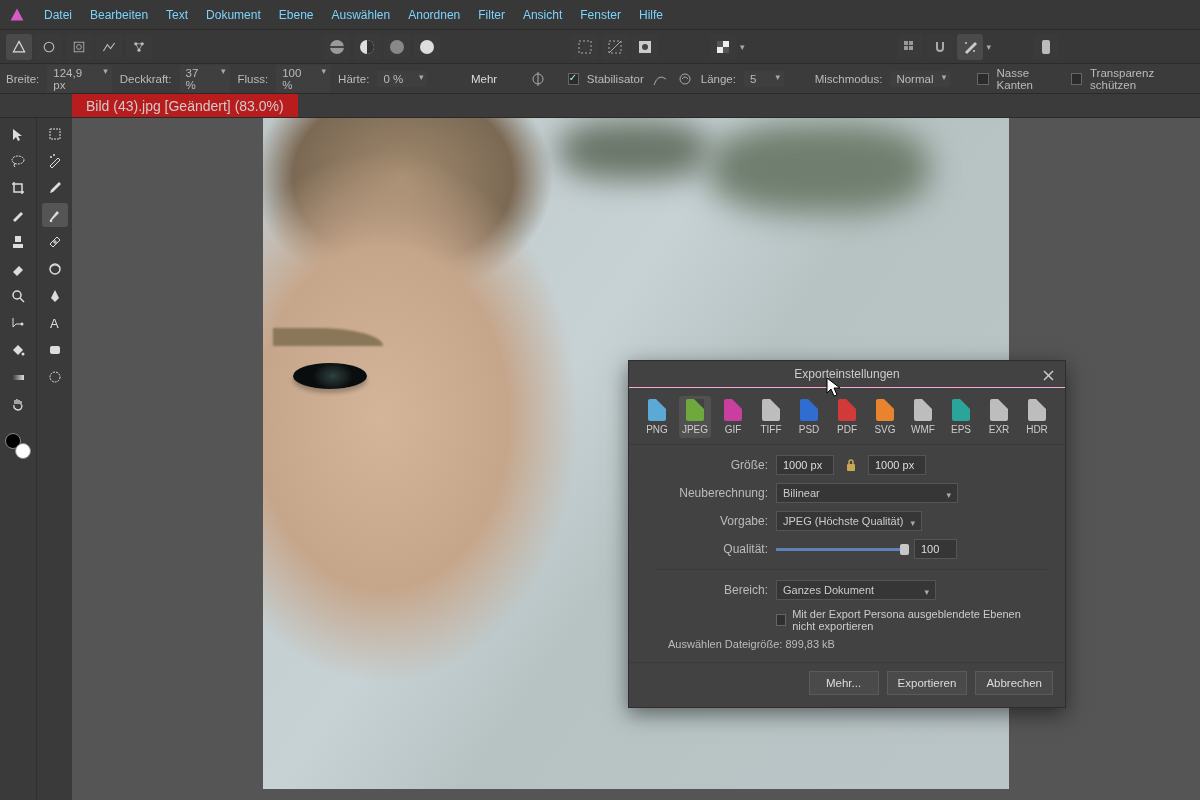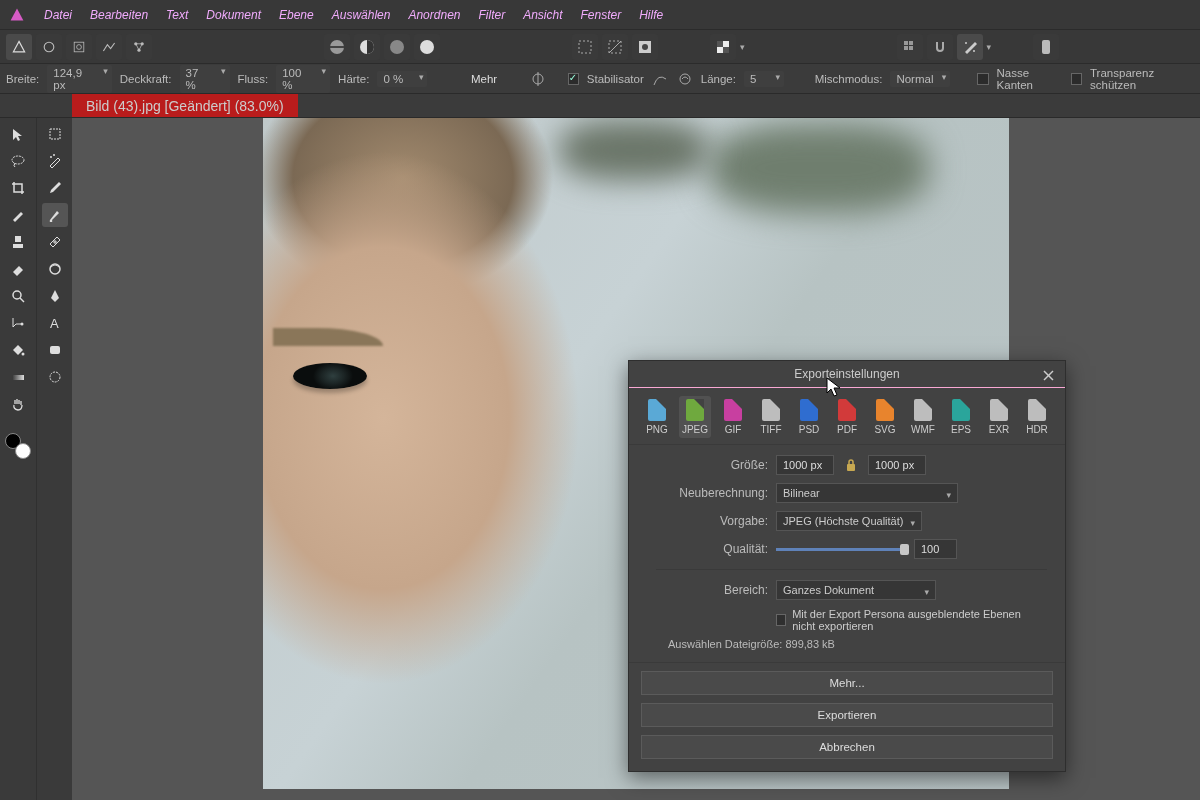--- a/index.html
+++ b/index.html
@@ -2,21 +2,21 @@
 <html><head>
 <meta charset="utf-8">
 <style>
   * { box-sizing: border-box; margin: 0; padding: 0; font-family: "Segoe UI", Tahoma, sans-serif; }
   body { background: #3a3a3a; color: #ccc; width: 1200px; height: 800px; overflow: hidden; position: relative; font-size: 12px; }
 
   
   .menubar { height: 30px; background: #383838; display: flex; align-items: center; padding: 0 8px; gap: 18px; border-bottom: 1px solid #2b2b2b; }
   .menubar .logo { width: 18px; height: 18px; display: flex; align-items: center; justify-content: center; }
   .menubar .logo svg { width: 16px; height: 16px; }
-  .menubar .item { color: #f0abfc; font-size: 12px; cursor: pointer; font-style: italic; }
+  .menubar .item { color: #7dd3fc; font-size: 12px; cursor: pointer; }
 
   
   .toolbar2 { height: 34px; background: #383838; display: flex; align-items: center; padding: 0 6px; border-bottom: 1px solid #2b2b2b; gap: 6px; }
   .toolbar2 .grp { display:flex; gap:4px; align-items:center; }
   .t-icon { width: 26px; height: 26px; background: #3a3a3a; border-radius: 3px; display:flex; align-items:center; justify-content:center; cursor:pointer; }
   .t-icon.active { background: #4a4a4a; }
 
   
   .optbar { height: 30px; background: #3b3b3b; display:flex; align-items:center; padding: 0 6px; gap: 8px; color:#bbb; font-size:11.5px; border-bottom:1px solid #2a2a2a; }
   .optbar .lbl { }
@@ -78,21 +78,21 @@
   .ddl { flex:0 0 180px; height:20px; background:#363636; border:1px solid #555; padding:0 6px; position:relative; font-size:11px; line-height:18px;}
   .ddl.wide { flex:0 0 160px;}
   .ddl::after { content:"▾"; position:absolute; right:6px; top:2px; font-size:9px; color:#aaa;}
   .slider { flex:0 0 130px; height:14px; position:relative;}
   .slider .track { position:absolute; left:0; right:0; top:6px; height:3px; background:#5f82b9;}
   .slider .thumb { position:absolute; right:-3px; top:2px; width:9px; height:11px; background:#c7c7c7; border-radius:2px;}
   .dlg-body hr { border:none; border-top:1px solid #3a3a3a; margin:10px 0;}
   .chkrow { display:flex; align-items:center; gap:6px; margin-left:120px; font-size:11px; margin-bottom:6px;}
   .chkbox { width:12px; height:12px; border:1px solid #666; background:#2f2f2f;}
   .filesize { font-size:11px; color:#bbb; margin:4px 0 6px 12px;}
-  .dlg-foot { display:flex; justify-content:flex-end; gap:8px; padding:8px 12px 12px 12px; border-top:1px solid #3a3a3a;flex-direction:column;}
+  .dlg-foot { display:flex; justify-content:flex-end; gap:8px; padding:8px 12px 12px 12px; border-top:1px solid #3a3a3a;}
   .btn { min-width:70px; height:24px; background:#4a4a4a; border:1px solid #5b5b5b; color:#ddd; font-size:11.5px; cursor:pointer; display:flex; align-items:center; justify-content:center; padding:0 10px;}
   .cursor { position:absolute; left:826px; top:377px; width:16px; height:22px; z-index:40; pointer-events:none;}
 
   svg { display:block; }
 </style>
 </head>
 <body>
 
 <div class="menubar">
   <span class="logo">

